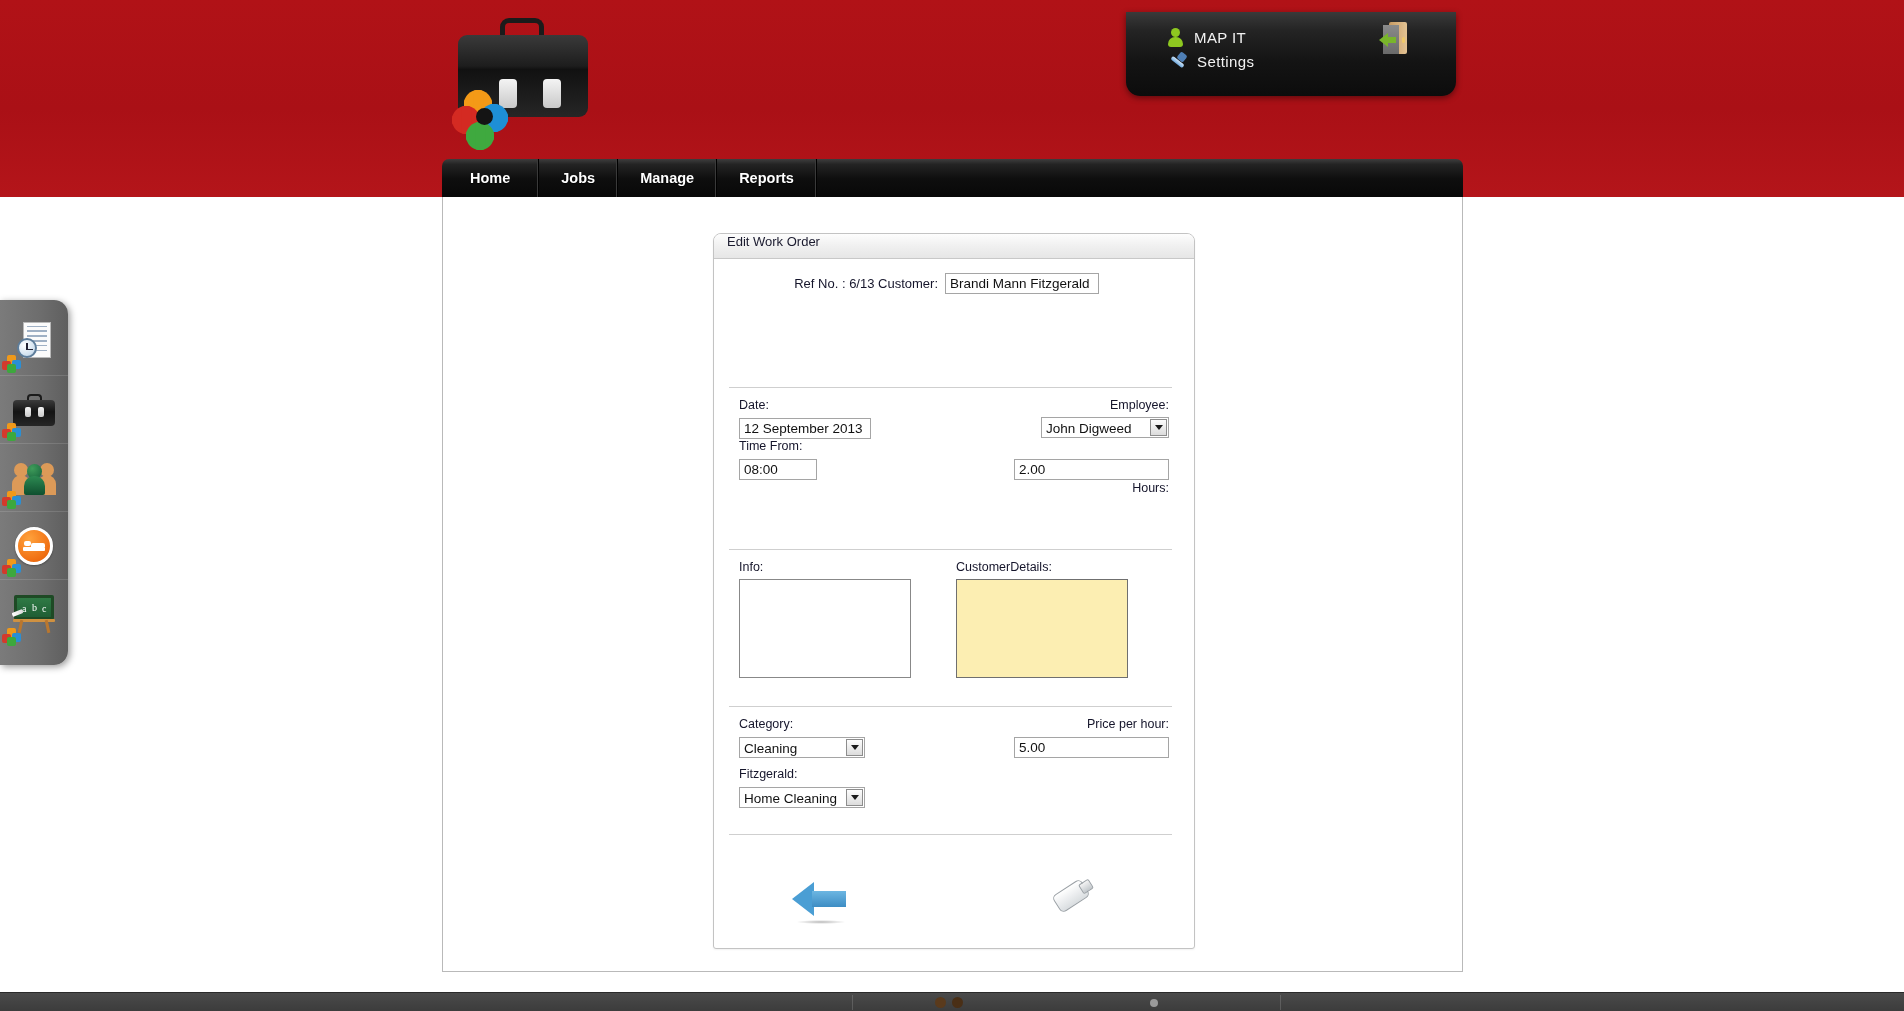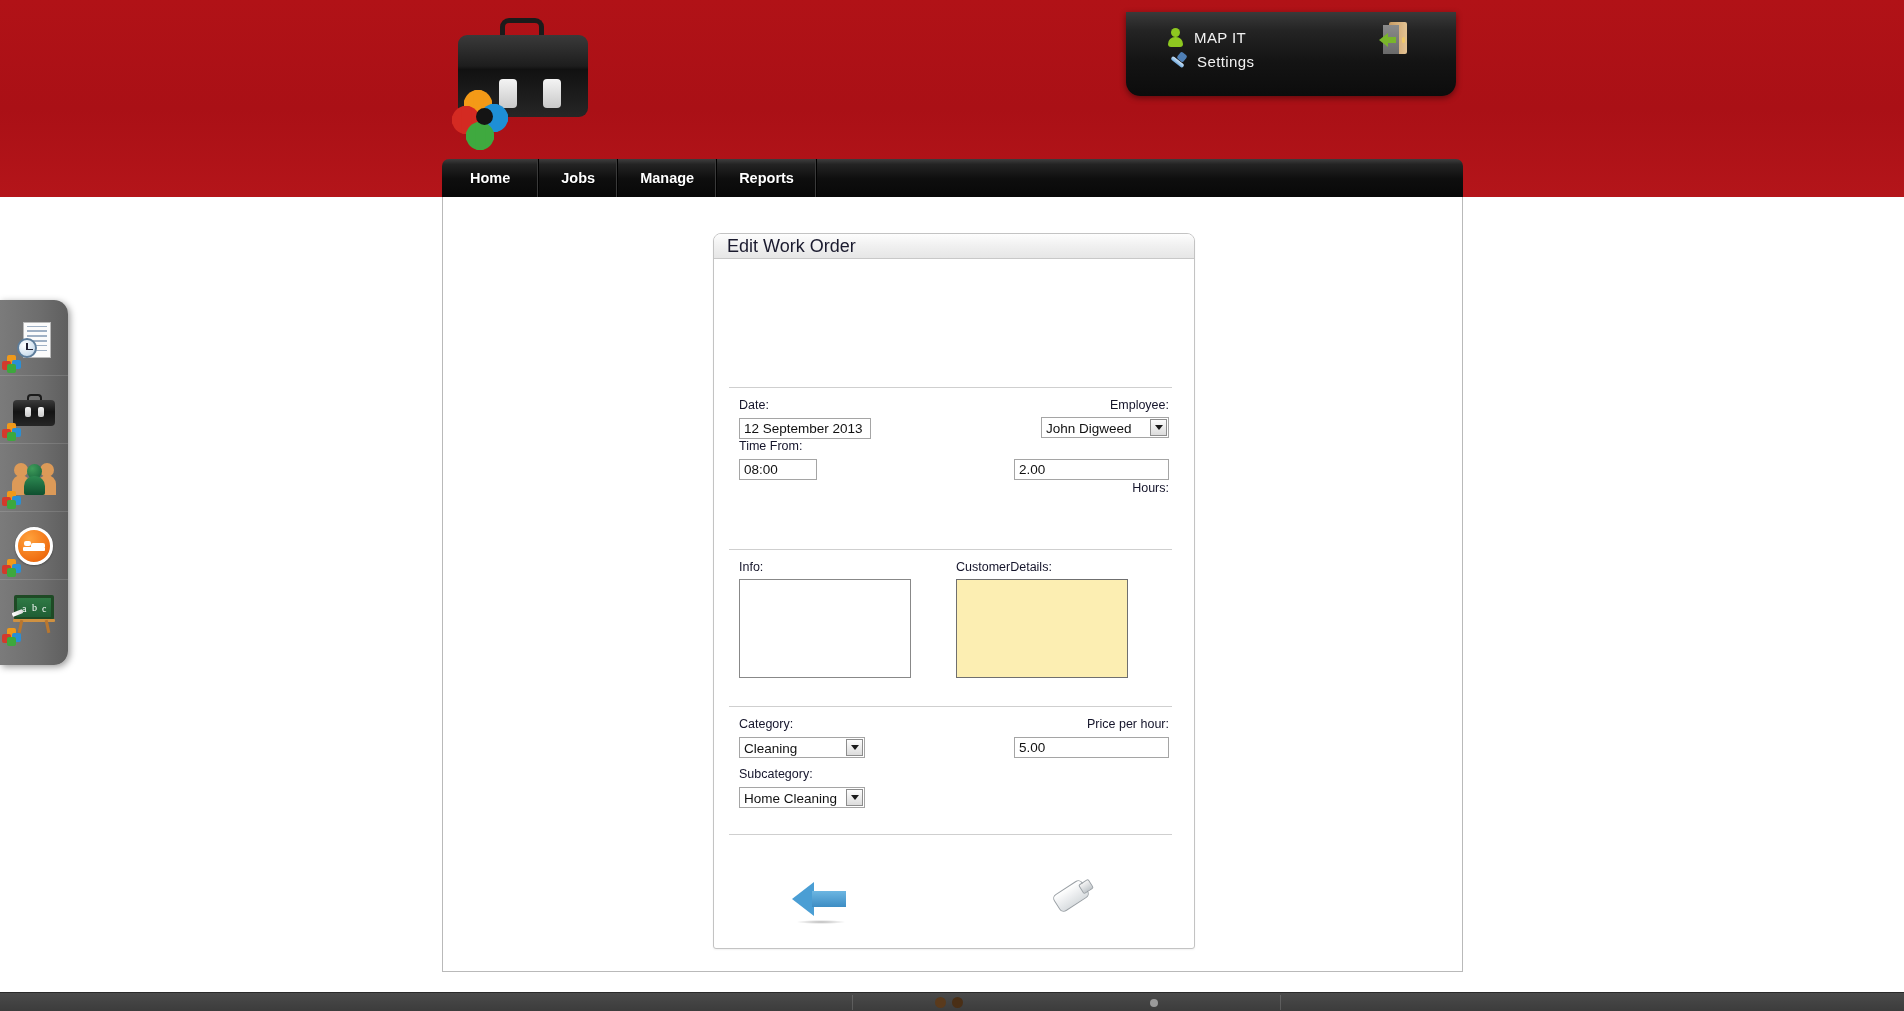--- a/index.html
+++ b/index.html
@@ -148,23 +148,23 @@
     background: #ffffff;
     border: 1px solid #c3c3c3;
     border-radius: 8px 8px 3px 3px;
     box-shadow: 0 1px 2px rgba(0,0,0,.06);
   }
   .card-title {
     height: 25px;
     background: linear-gradient(to bottom, #fdfdfd 0%, #f0f0f0 50%, #e6e6e6 100%);
     border-bottom: 1px solid #c8c8c8;
     border-radius: 7px 7px 0 0;
-    display: flex; align-items: center;
+    display: flex; 
     padding-left: 13px;
-    font-size: 18px; color: #1a1a2e;
+    font-size: 13px; color: #1a1a2e;
   }
   .card-body { position: relative; padding: 0; height: 689px; }
 
   .row-ref {
     display: flex; align-items: center; justify-content: flex-end;
     gap: 7px; padding: 14px 95px 0 0;
     font-size: 13px; color: #15152b;
   }
 
   .addr-block {
@@ -456,20 +456,24 @@
 <div class="content-panel">
 
   <div class="card">
 
     <div class="card-title">
       <span>Edit Work Order</span>
     </div>
 
     <div class="card-body">
 
+      <div class="row-ref">
+        <span>Ref No. : 6/13 Customer:</span>
+        <input class="fld" style="width: 154px;" value="Brandi Mann Fitzgerald">
+      </div>
 
 
       <div class="hr" style="top:128px;"></div>
 
       <div style="position:absolute; left:25px; top:139px;" class="lbl-s">Date:</div>
       <div style="position:absolute; right:25px; top:139px;" class="lbl-s">Employee:</div>
 
       <input class="fld" style="position: absolute; left: 25px; top: 159px; width: 132px;" value="12 September 2013">
 
       <div class="sel-wrap" style="position:absolute; right:25px; top:158px; width:128px;">
@@ -500,21 +504,21 @@
 
       <div class="sel-wrap" style="position:absolute; left:25px; top:478px; width:126px;">
         <span class="sel-txt">Cleaning</span>
         <span class="sel-btn">
             <span class="car"></span>
           </span>
       </div>
 
       <input class="fld" style="position: absolute; right: 25px; top: 478px; width: 155px;" value="5.00">
 
-      <div style="position:absolute; left:25px; top:508px;" class="lbl-s">Subcategory:</div>
+      <div style="position:absolute; left:25px; top:508px;" class="lbl-s">Fitzgerald:</div>
       <div class="sel-wrap" style="position:absolute; left:25px; top:528px; width:126px;">
         <span class="sel-txt">Home Cleaning</span>
         <span class="sel-btn">
             <span class="car"></span>
           </span>
       </div>
 
       <div class="hr" style="top:575px;"></div>
 
       <div class="act-back">

